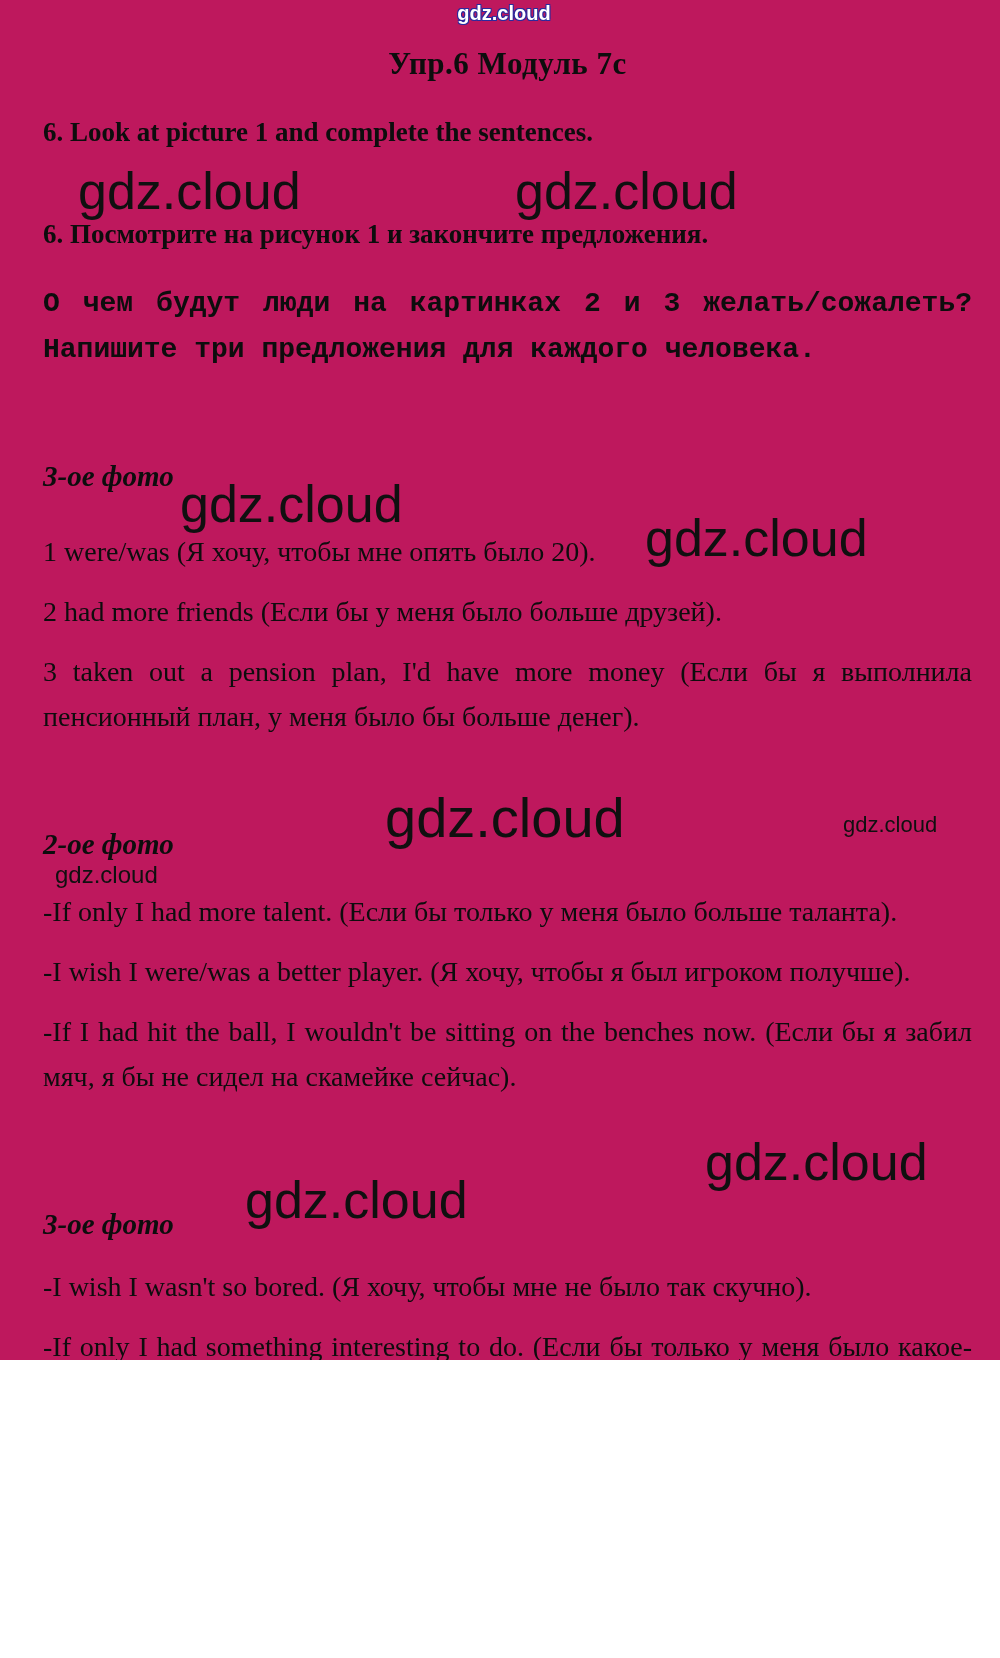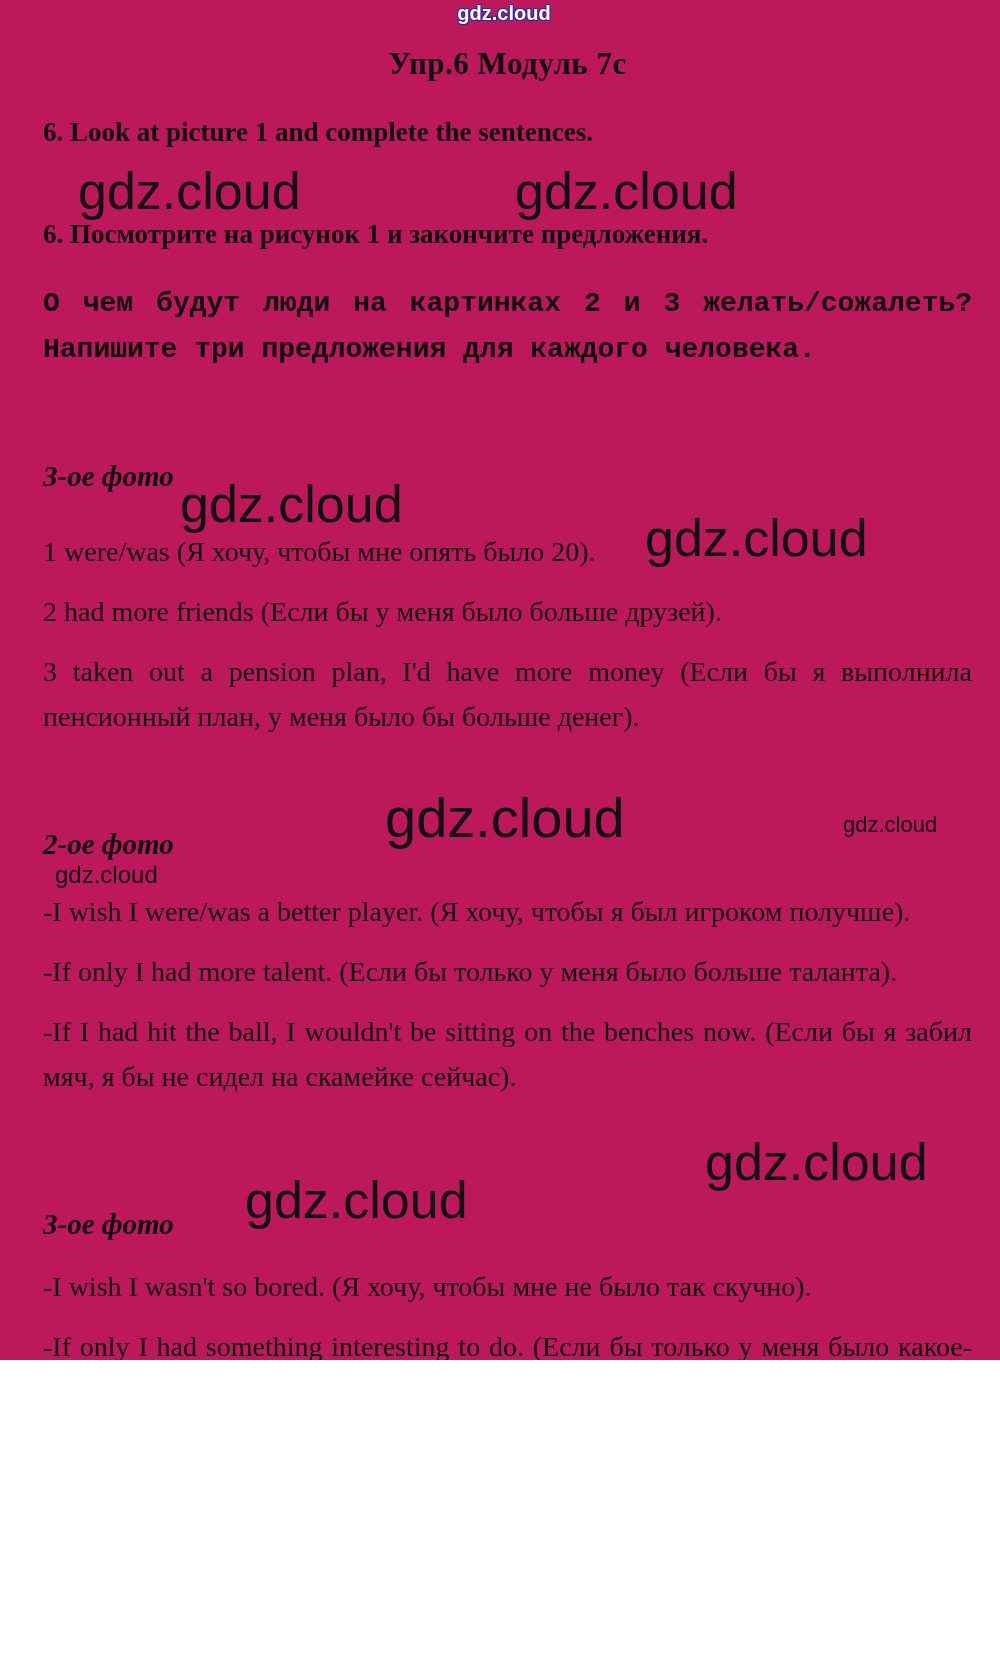--- a/index.html
+++ b/index.html
@@ -97,22 +97,22 @@
 
     <div class="sec1">
       <div class="sec-heading h1">3-ое фото</div>
       <p class="ans">1 were/was (Я хочу, чтобы мне опять было 20).</p>
       <p class="ans">2 had more friends (Если бы у меня было больше друзей).</p>
       <p class="ans">3 taken out a pension plan, I'd have more money (Если бы я выполнила пенсионный план, у меня было бы больше денег).</p>
     </div>
 
     <div class="sec2">
       <div class="sec-heading h2">2-ое фото</div>
+      <p class="ans">-If only I had more talent. (Если бы только у меня было больше таланта).</p>
       <p class="ans">-I wish I were/was a better player. (Я хочу, чтобы я был игроком получше).</p>
-      <p class="ans">-If only I had more talent. (Если бы только у меня было больше таланта).</p>
       <p class="ans">-If I had hit the ball, I wouldn't be sitting on the benches now. (Если бы я забил мяч, я бы не сидел на скамейке сейчас).</p>
     </div>
 
     <div class="sec3">
       <div class="sec-heading h3">3-ое фото</div>
       <p class="ans">-I wish I wasn't so bored. (Я хочу, чтобы мне не было так скучно).</p>
       <p class="ans">-If only I had something interesting to do. (Если бы только у меня было какое-нибудь интересное занятие).</p>
       <p class="ans">-If I had gone to the party with my friends, I would have had a fun time. (Если бы я пошла на вечеринку с друзьями, я бы хорошо провела время).</p>
     </div>
 

